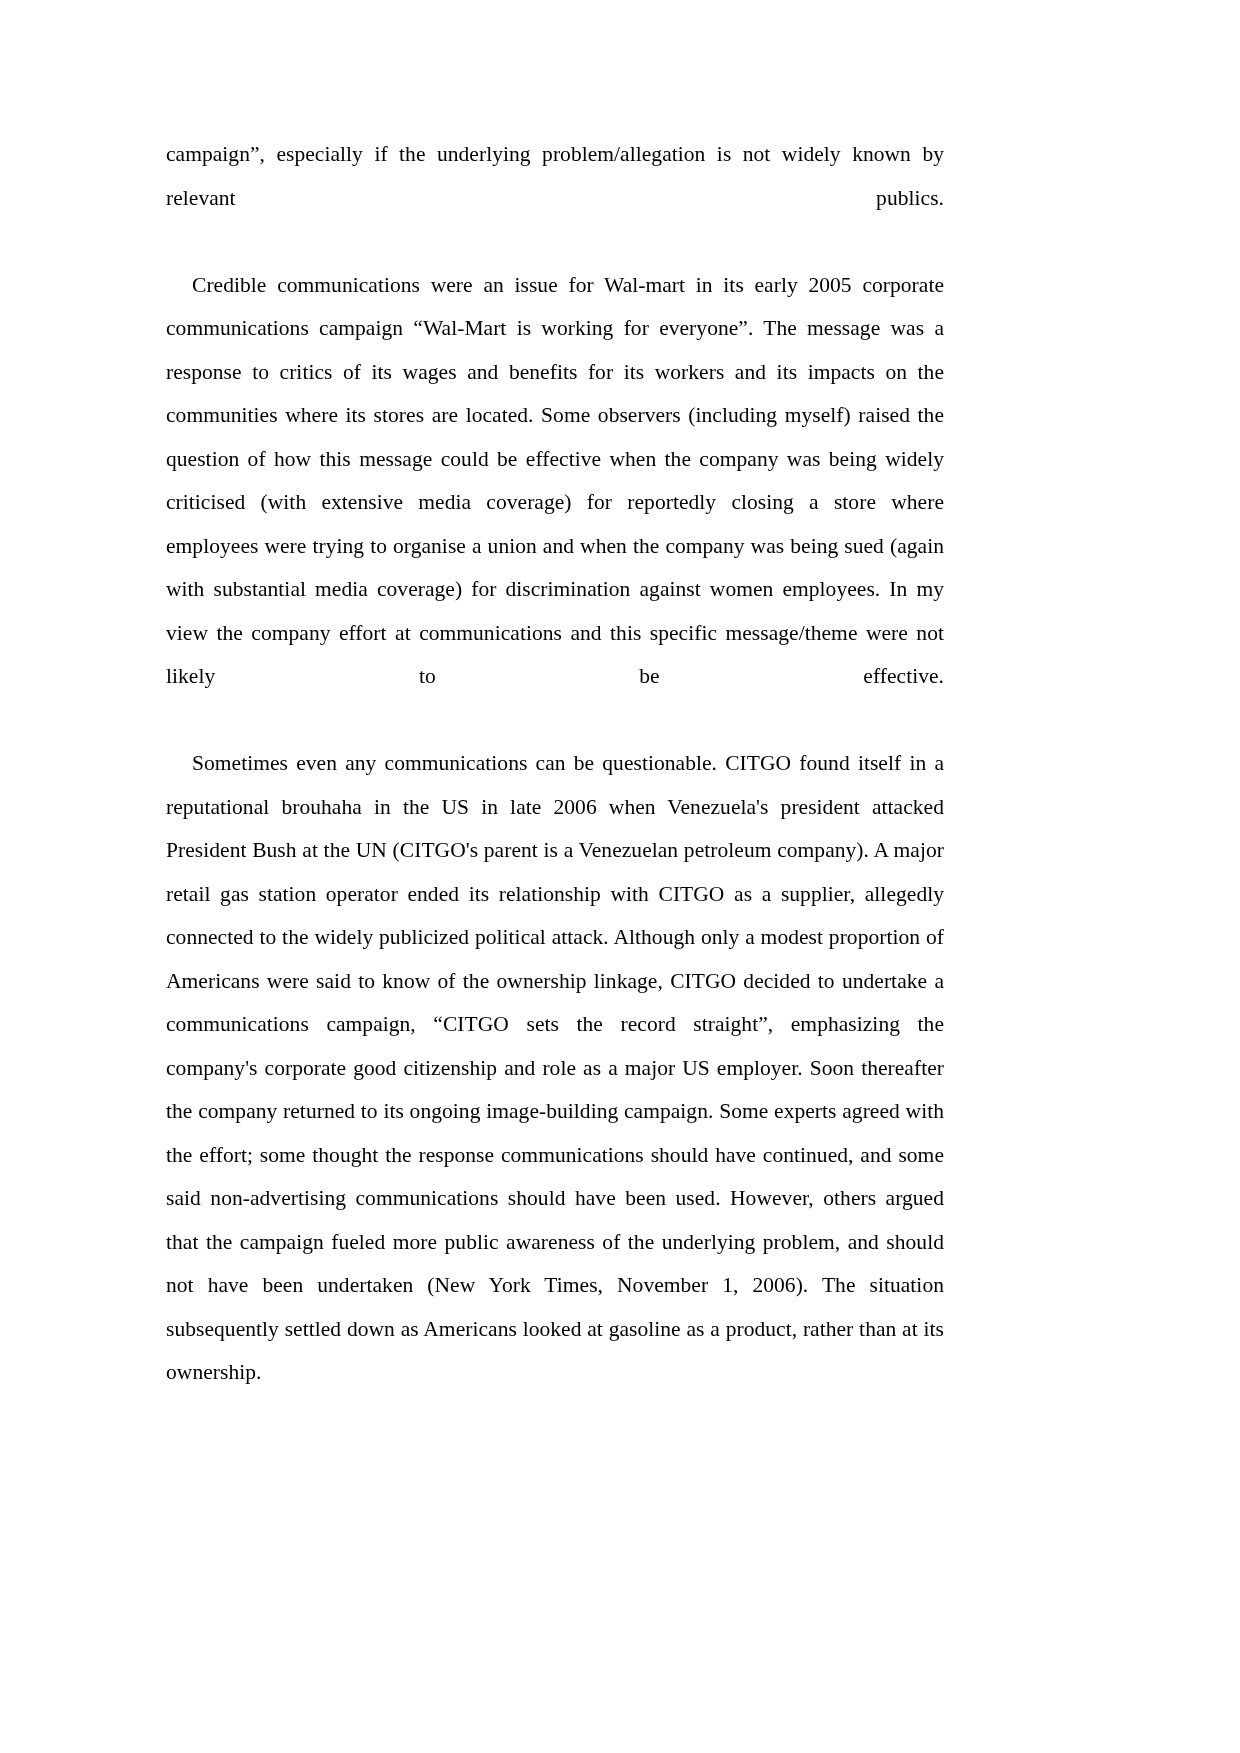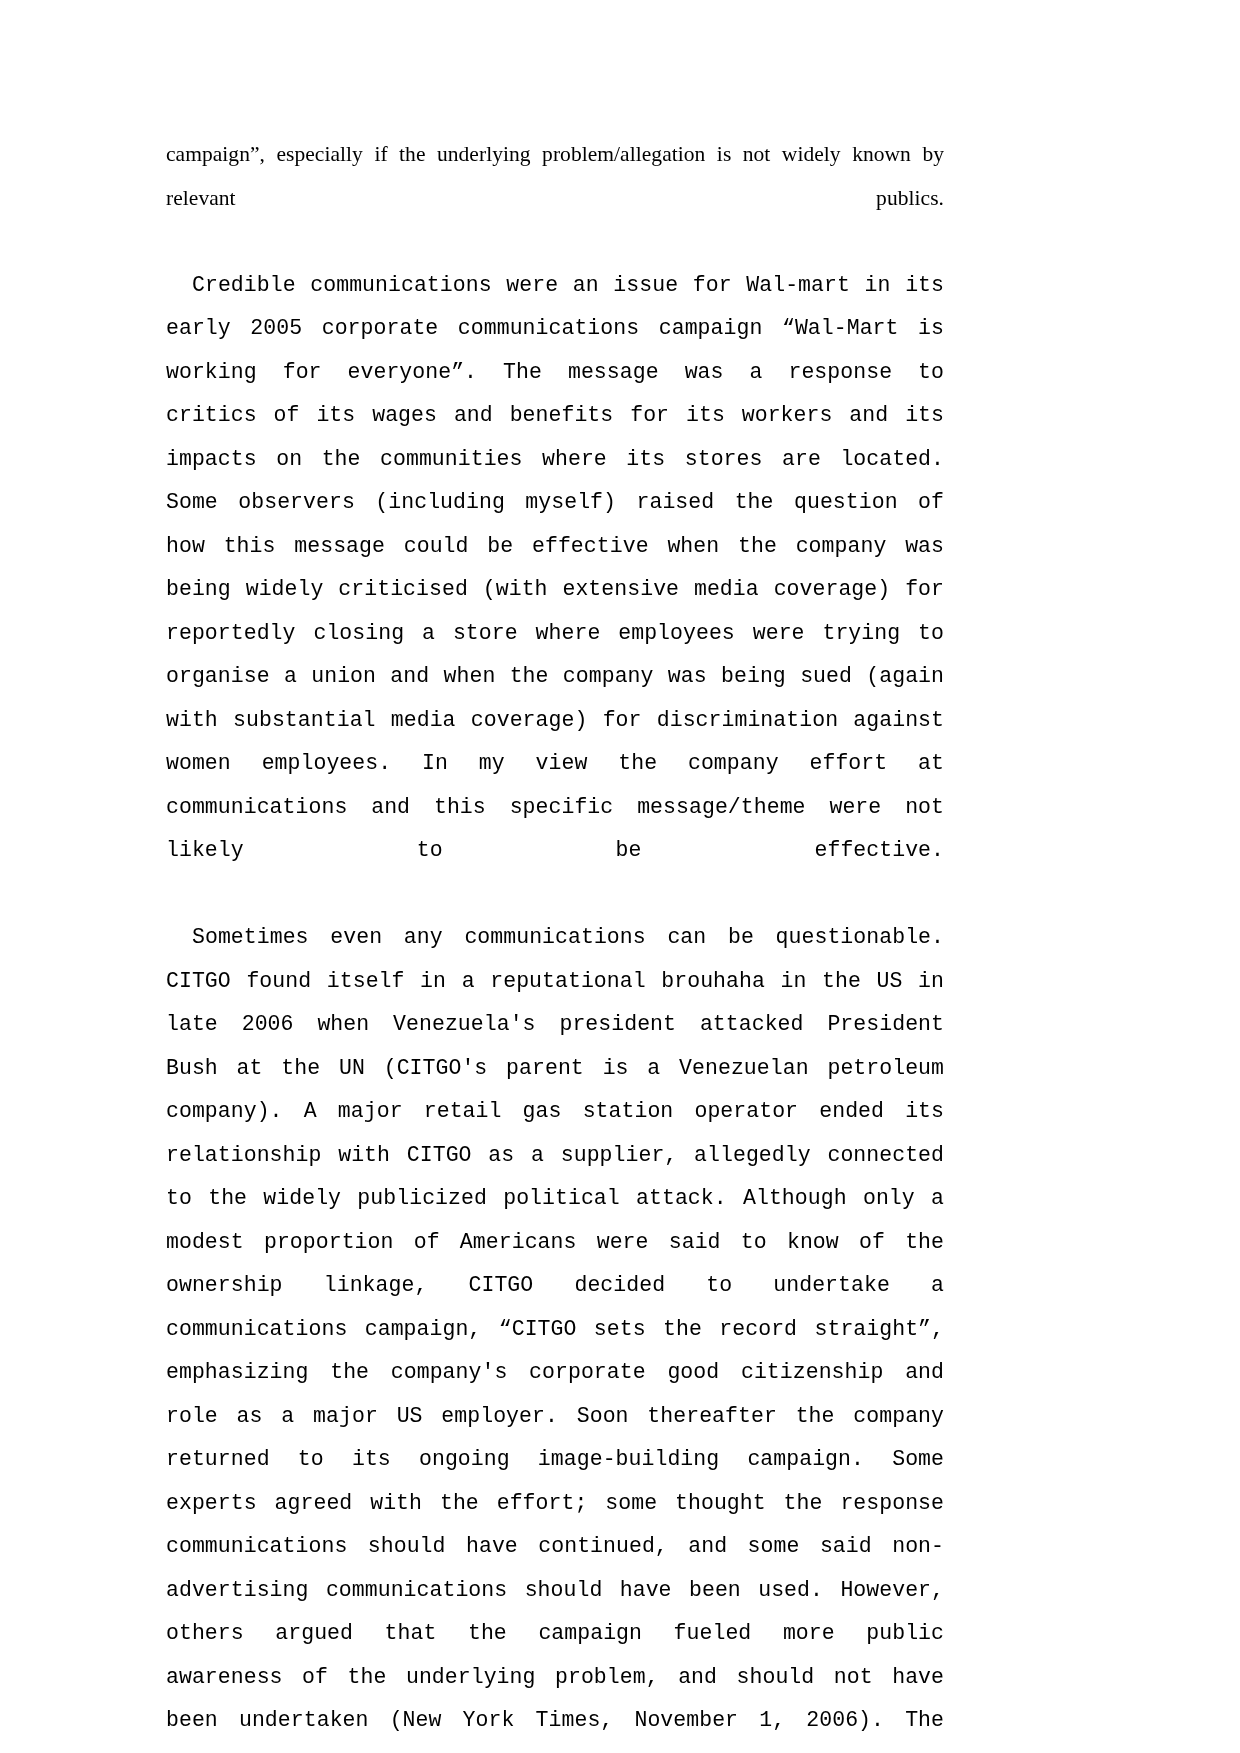--- a/index.html
+++ b/index.html
@@ -35,21 +35,20 @@
     line-height: 43.5px;
     text-align: justify;
     text-justify: inter-word;
     hyphens: none;
     -webkit-hyphens: none;
     letter-spacing: 0.05px;
     word-spacing: 0.2px;
   }
   p.para.indent {
     text-indent: 26px;
-    font-family: Liberation Mono, monospace;
   }
   
   p.para::after {
     content: "";
     display: inline-block;
     width: 100%;
   }
 </style>
 </head>
 <body>

